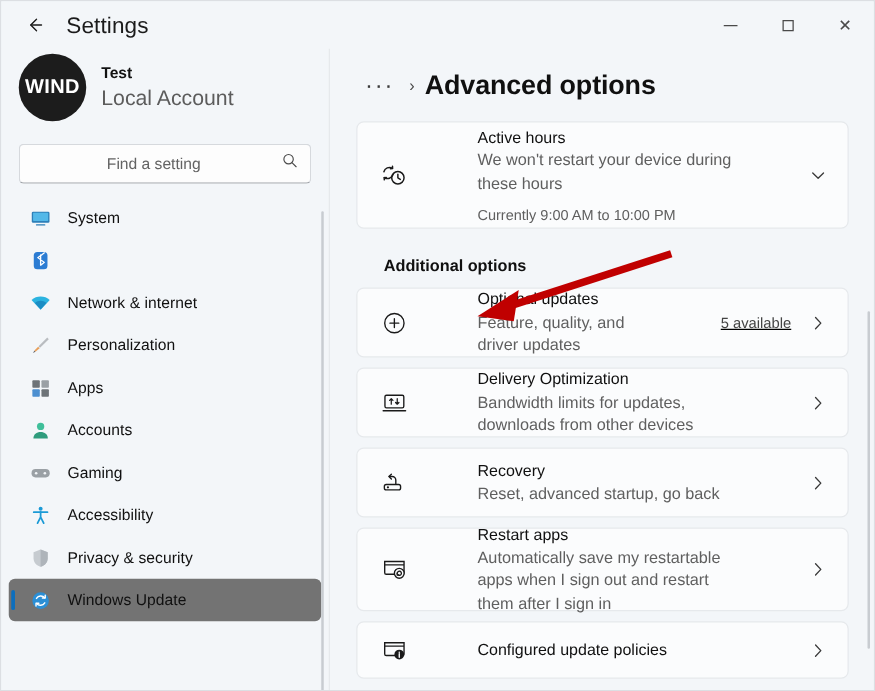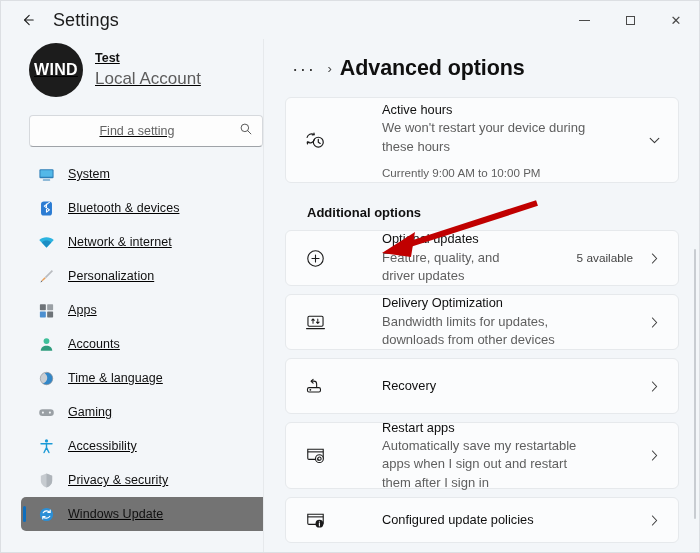--- a/index.html
+++ b/index.html
@@ -38,25 +38,24 @@
   .wc{
     width:46px;height:38px;display:flex;align-items:center;justify-content:center;
     cursor:default;
   }
   .wc .bar{width:11px;height:1px;background:#4a4a4a;display:block;}
   .wc .sq{width:9px;height:9px;border:1.2px solid #4a4a4a;display:block;box-sizing:border-box;}
   .wc .x{font-size:13px;color:#4a4a4a;line-height:1;font-family:"Liberation Sans",sans-serif;}
 
   
   .sidebar{
-    position:absolute;left:14px;top:38px;width:262px;bottom:0;
+    position:absolute;left:0;top:38px;width:262px;bottom:0;
     background:#f3f6f9;
     box-sizing:border-box;
     overflow:hidden;
-    text-decoration:underline;
   }
   .account{
     display:flex;align-items:center;height:62px;padding-left:14px;
   }
   .avatar{
     width:54px;height:54px;border-radius:50%;
     background:#1c1c1c;color:#ffffff;
     display:flex;align-items:center;justify-content:center;
     font-size:16px;font-weight:bold;letter-spacing:.3px;
     flex:0 0 auto;
@@ -148,21 +147,21 @@
   }
   .card .c-ic{
     width:30px;flex:0 0 auto;display:flex;align-items:center;justify-content:center;
     margin-right:12px;
   }
   .card .c-body{flex:1 1 auto;min-width:0;}
   .c-title{font-size:12.8px;color:#101010;line-height:1.35;}
   .c-sub{font-size:13px;color:#5f5f5f;line-height:1.42;margin-top:1px;}
   .c-extra{font-size:11.6px;color:#5f5f5f;margin-top:10px;}
   .c-right{
-    flex:0 0 auto;display:flex;align-items:center;margin-left:20px;
+    flex:0 0 auto;display:flex;align-items:center;margin-left:20px;text-decoration:underline;
   }
   .c-badge{font-size:11.8px;color:#444;margin-right:14px;}
   .chev{display:block;}
 
   .card-activehours{height:86px;align-items:center;}
   .card-activehours .c-body{padding:2px 0;}
 
   .section-head{
     font-size:13px;font-weight:bold;color:#101010;
     padding:14px 0 10px 22px;
@@ -248,21 +247,20 @@
         <span class="nav-label">System</span>
       </div>
 
       <div class="navitem">
         <span class="nav-ic">
           <svg width="17" height="17" viewBox="0 0 18 18">
             <rect x="3.2" y="1.6" width="11.6" height="14.8" rx="3" fill="#2b7cd3"></rect>
             <path d="M9 3.6v10.8l3.1-3-5.5-4.9 5.5-4.9-3.1 3" fill="none" stroke="#ffffff" stroke-width="1.15" stroke-linejoin="round" stroke-linecap="round" transform="translate(0,1.1) scale(1,0.82)"></path>
           </svg>
         </span>
-        <span class="nav-label">Bluetooth &amp; devices</span>
       </div>
 
       <div class="navitem">
         <span class="nav-ic">
           <svg width="17" height="17" viewBox="0 0 18 18">
             <path d="M1.3 6.3C3.4 4.4 6.1 3.4 9 3.4s5.6 1 7.7 2.9L9 14.6z" fill="#2bb3e0"></path>
             <path d="M4.1 8.9C5.5 7.7 7.2 7 9 7s3.5.7 4.9 1.9L9 14.3z" fill="#1b8dc4"></path>
           </svg>
         </span>
         <span class="nav-label">Network &amp; internet</span>
@@ -294,30 +292,20 @@
       <div class="navitem">
         <span class="nav-ic">
           <svg width="17" height="17" viewBox="0 0 18 18">
             <circle cx="9" cy="5.4" r="3.1" fill="#3fbf9a"></circle>
             <path d="M2.9 15.6c0-3.4 2.7-5.4 6.1-5.4s6.1 2 6.1 5.4z" fill="#2f9c7d"></path>
           </svg>
         </span>
         <span class="nav-label">Accounts</span>
       </div>
 
-      <div class="navitem">
-        <span class="nav-ic">
-          <svg width="17" height="17" viewBox="0 0 18 18">
-            <circle cx="9" cy="9" r="6.6" fill="#c9ced3"></circle>
-            <path d="M9 2.4a6.6 6.6 0 0 1 0 13.2 6.6 6.6 0 0 1-4.2-1.5c3-.6 5-3 5-5.7 0-2-1-3.9-2.7-5 .6-.2 1.2-.3 1.9-.3z" fill="#3287c8"></path>
-            <circle cx="9" cy="9" r="6.6" fill="none" stroke="#8b9096" stroke-width=".7"></circle>
-          </svg>
-        </span>
-        <span class="nav-label">Time &amp; language</span>
-      </div>
 
       <div class="navitem">
         <span class="nav-ic">
           <svg width="17" height="17" viewBox="0 0 18 18">
             <rect x="1.3" y="5.6" width="15.4" height="7" rx="3.4" fill="#9aa0a5"></rect>
             <circle cx="5.2" cy="9.1" r="1.1" fill="#f3f6f9"></circle>
             <circle cx="12.6" cy="9.1" r="1.1" fill="#f3f6f9"></circle>
           </svg>
         </span>
         <span class="nav-label">Gaming</span>
@@ -446,20 +434,21 @@
         <div class="c-ic">
           <svg width="21" height="21" viewBox="0 0 22 22">
             <rect x="2.6" y="12.2" width="13.6" height="4.5" rx="1.6" fill="none" stroke="#1a1a1a" stroke-width="1.15"></rect>
             <path d="M12.2 12.1V8.4a3 3 0 0 0-3-3H6.8" fill="none" stroke="#1a1a1a" stroke-width="1.15" stroke-linecap="round" stroke-linejoin="round"></path>
             <path d="M8.5 3.5 6.4 5.5l2.1 2" fill="none" stroke="#1a1a1a" stroke-width="1.15" stroke-linecap="round" stroke-linejoin="round"></path>
             <circle cx="5.6" cy="14.5" r=".95" fill="#1a1a1a"></circle>
           </svg>
         </div>
         <div class="c-body">
           <div class="c-title">Recovery</div>
+          <div class="c-sub">Reset, advanced startup, go back</div>
         </div>
         <div class="c-right">
           <span>
             <svg class="chev" width="15" height="15" viewBox="0 0 16 16">
               <path d="M5.8 3.2 10.3 8l-4.5 4.8" fill="none" stroke="#3a3a3a" stroke-width="1.15" stroke-linecap="round" stroke-linejoin="round"></path>
             </svg>
           </span>
         </div>
       </div>
 

